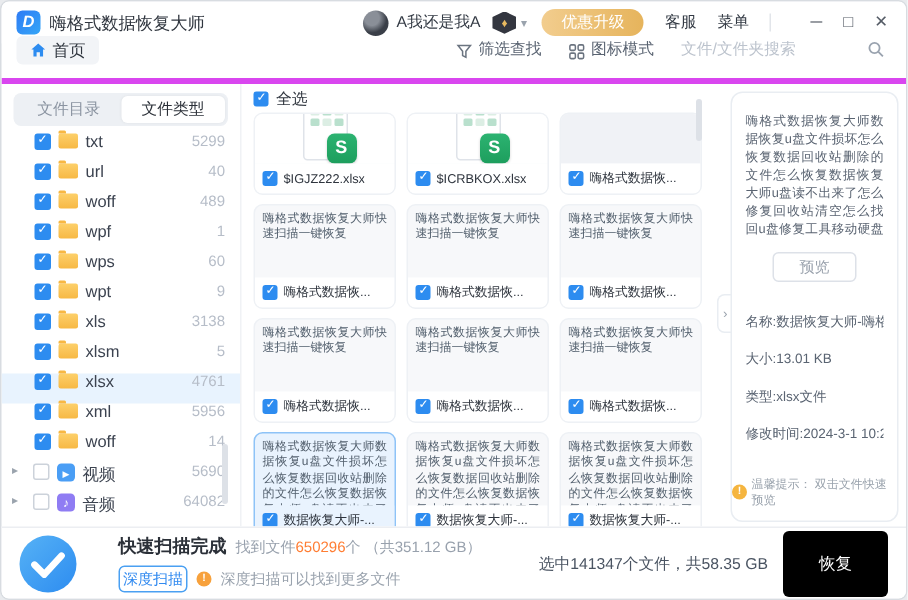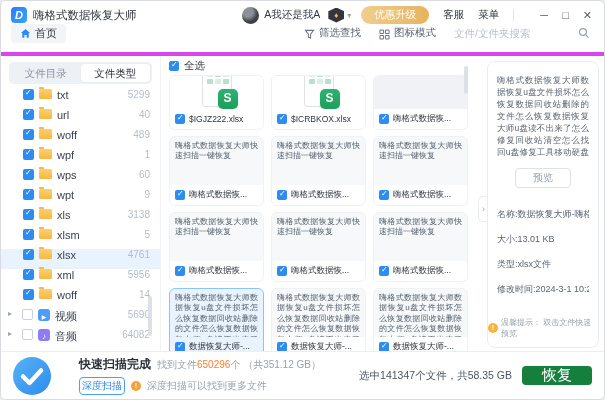--- a/index.html
+++ b/index.html
@@ -90,21 +90,21 @@
   .scan-line1 { display:flex; align-items:baseline; gap:6px; }
   .scan-title { font-size:12px; font-weight:bold; color:#2b3038; }
   .scan-found { font-size:10px; color:#98a1ad; }
   .scan-count { color:#ff7d33; }
   .scan-line2 { display:flex; align-items:center; gap:6px; margin-top:4px; }
   .deep-btn { border:1px solid #4aa0f2; color:#318af0; background:#fff; border-radius:4px; font-size:10px; padding:1px 2px; cursor:pointer; }
   .warn-dot.orange { background:#f7a13c; }
   .deep-tip { font-size:10px; color:#9aa3ae; }
   .sb-right { margin-left:auto; display:flex; align-items:center; gap:10px;justify-content:space-between; }
   .sel-summary { font-size:10.5px; color:#4a5462; }
-  .recover-btn { width:70px; height:19px; background:#15803d; border:none; border-radius:4px; color:#fff; font-size:15px; cursor:pointer; }
+  .recover-btn { width:70px; height:44px; background:#000000; border:none; border-radius:4px; color:#fff; font-size:11px; cursor:pointer; }
 
   svg { display:block; }
 </style>
 </head>
 <body>
 
 <div class="window">
 
   <div class="titlebar">
     <div class="logo">D</div>

